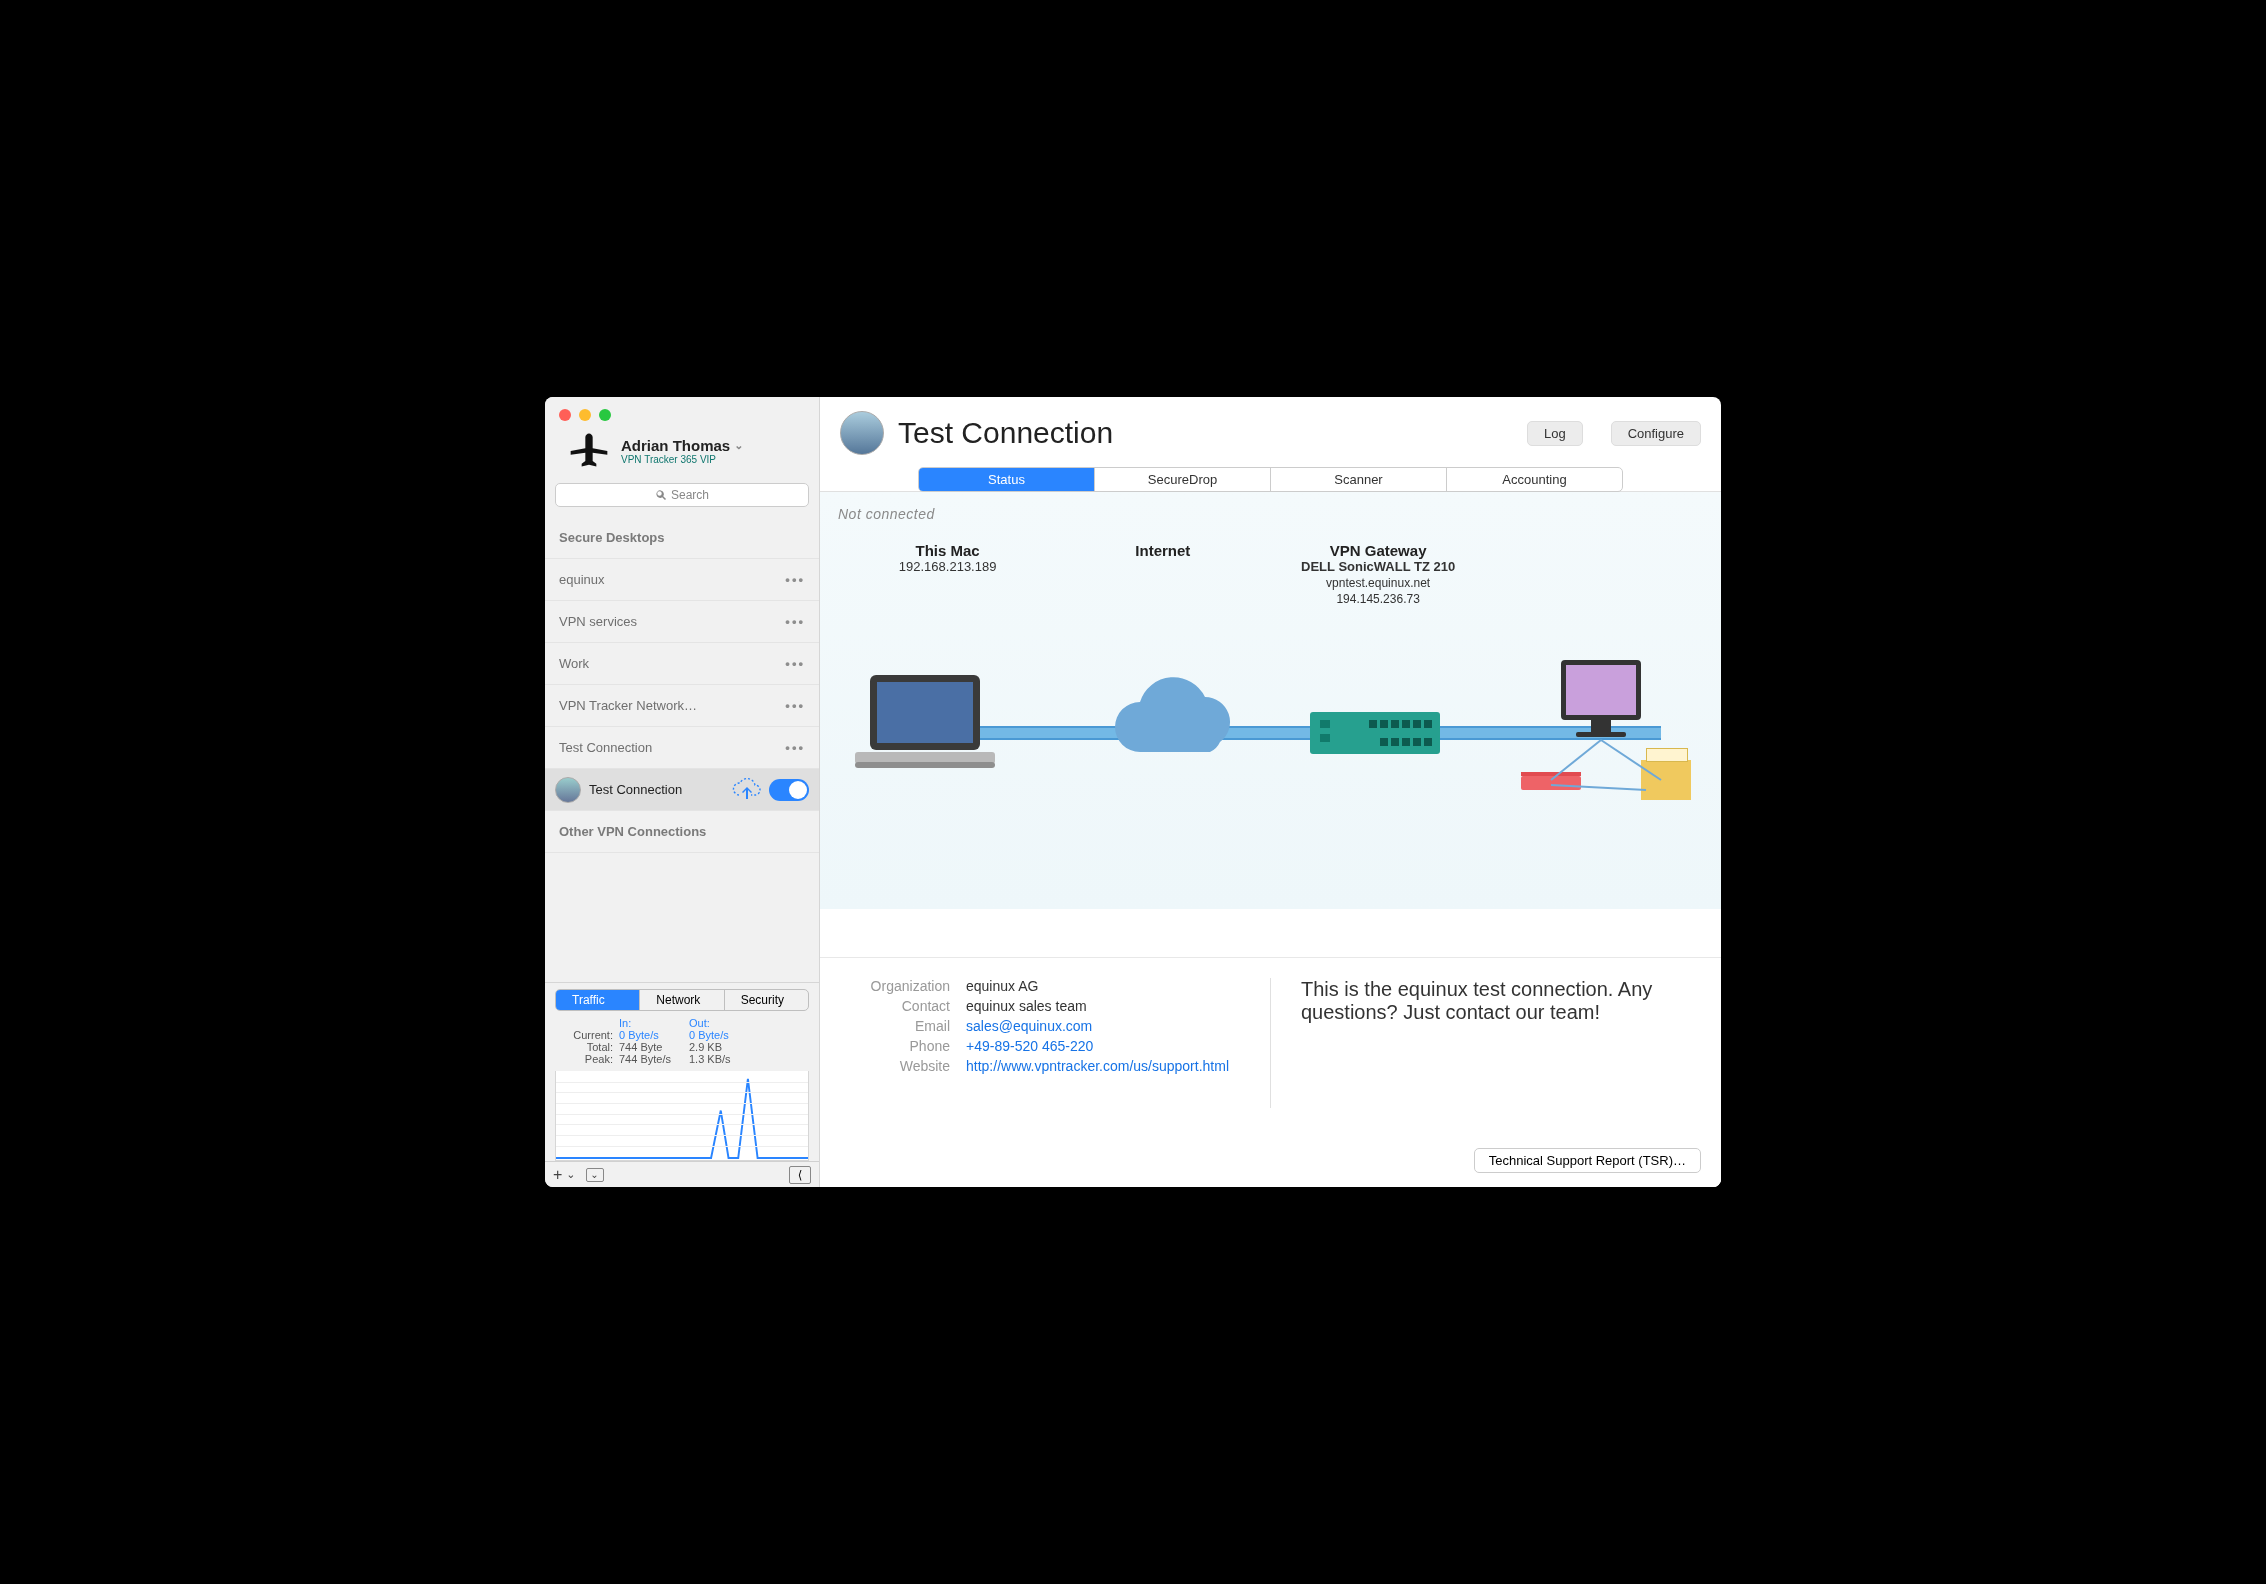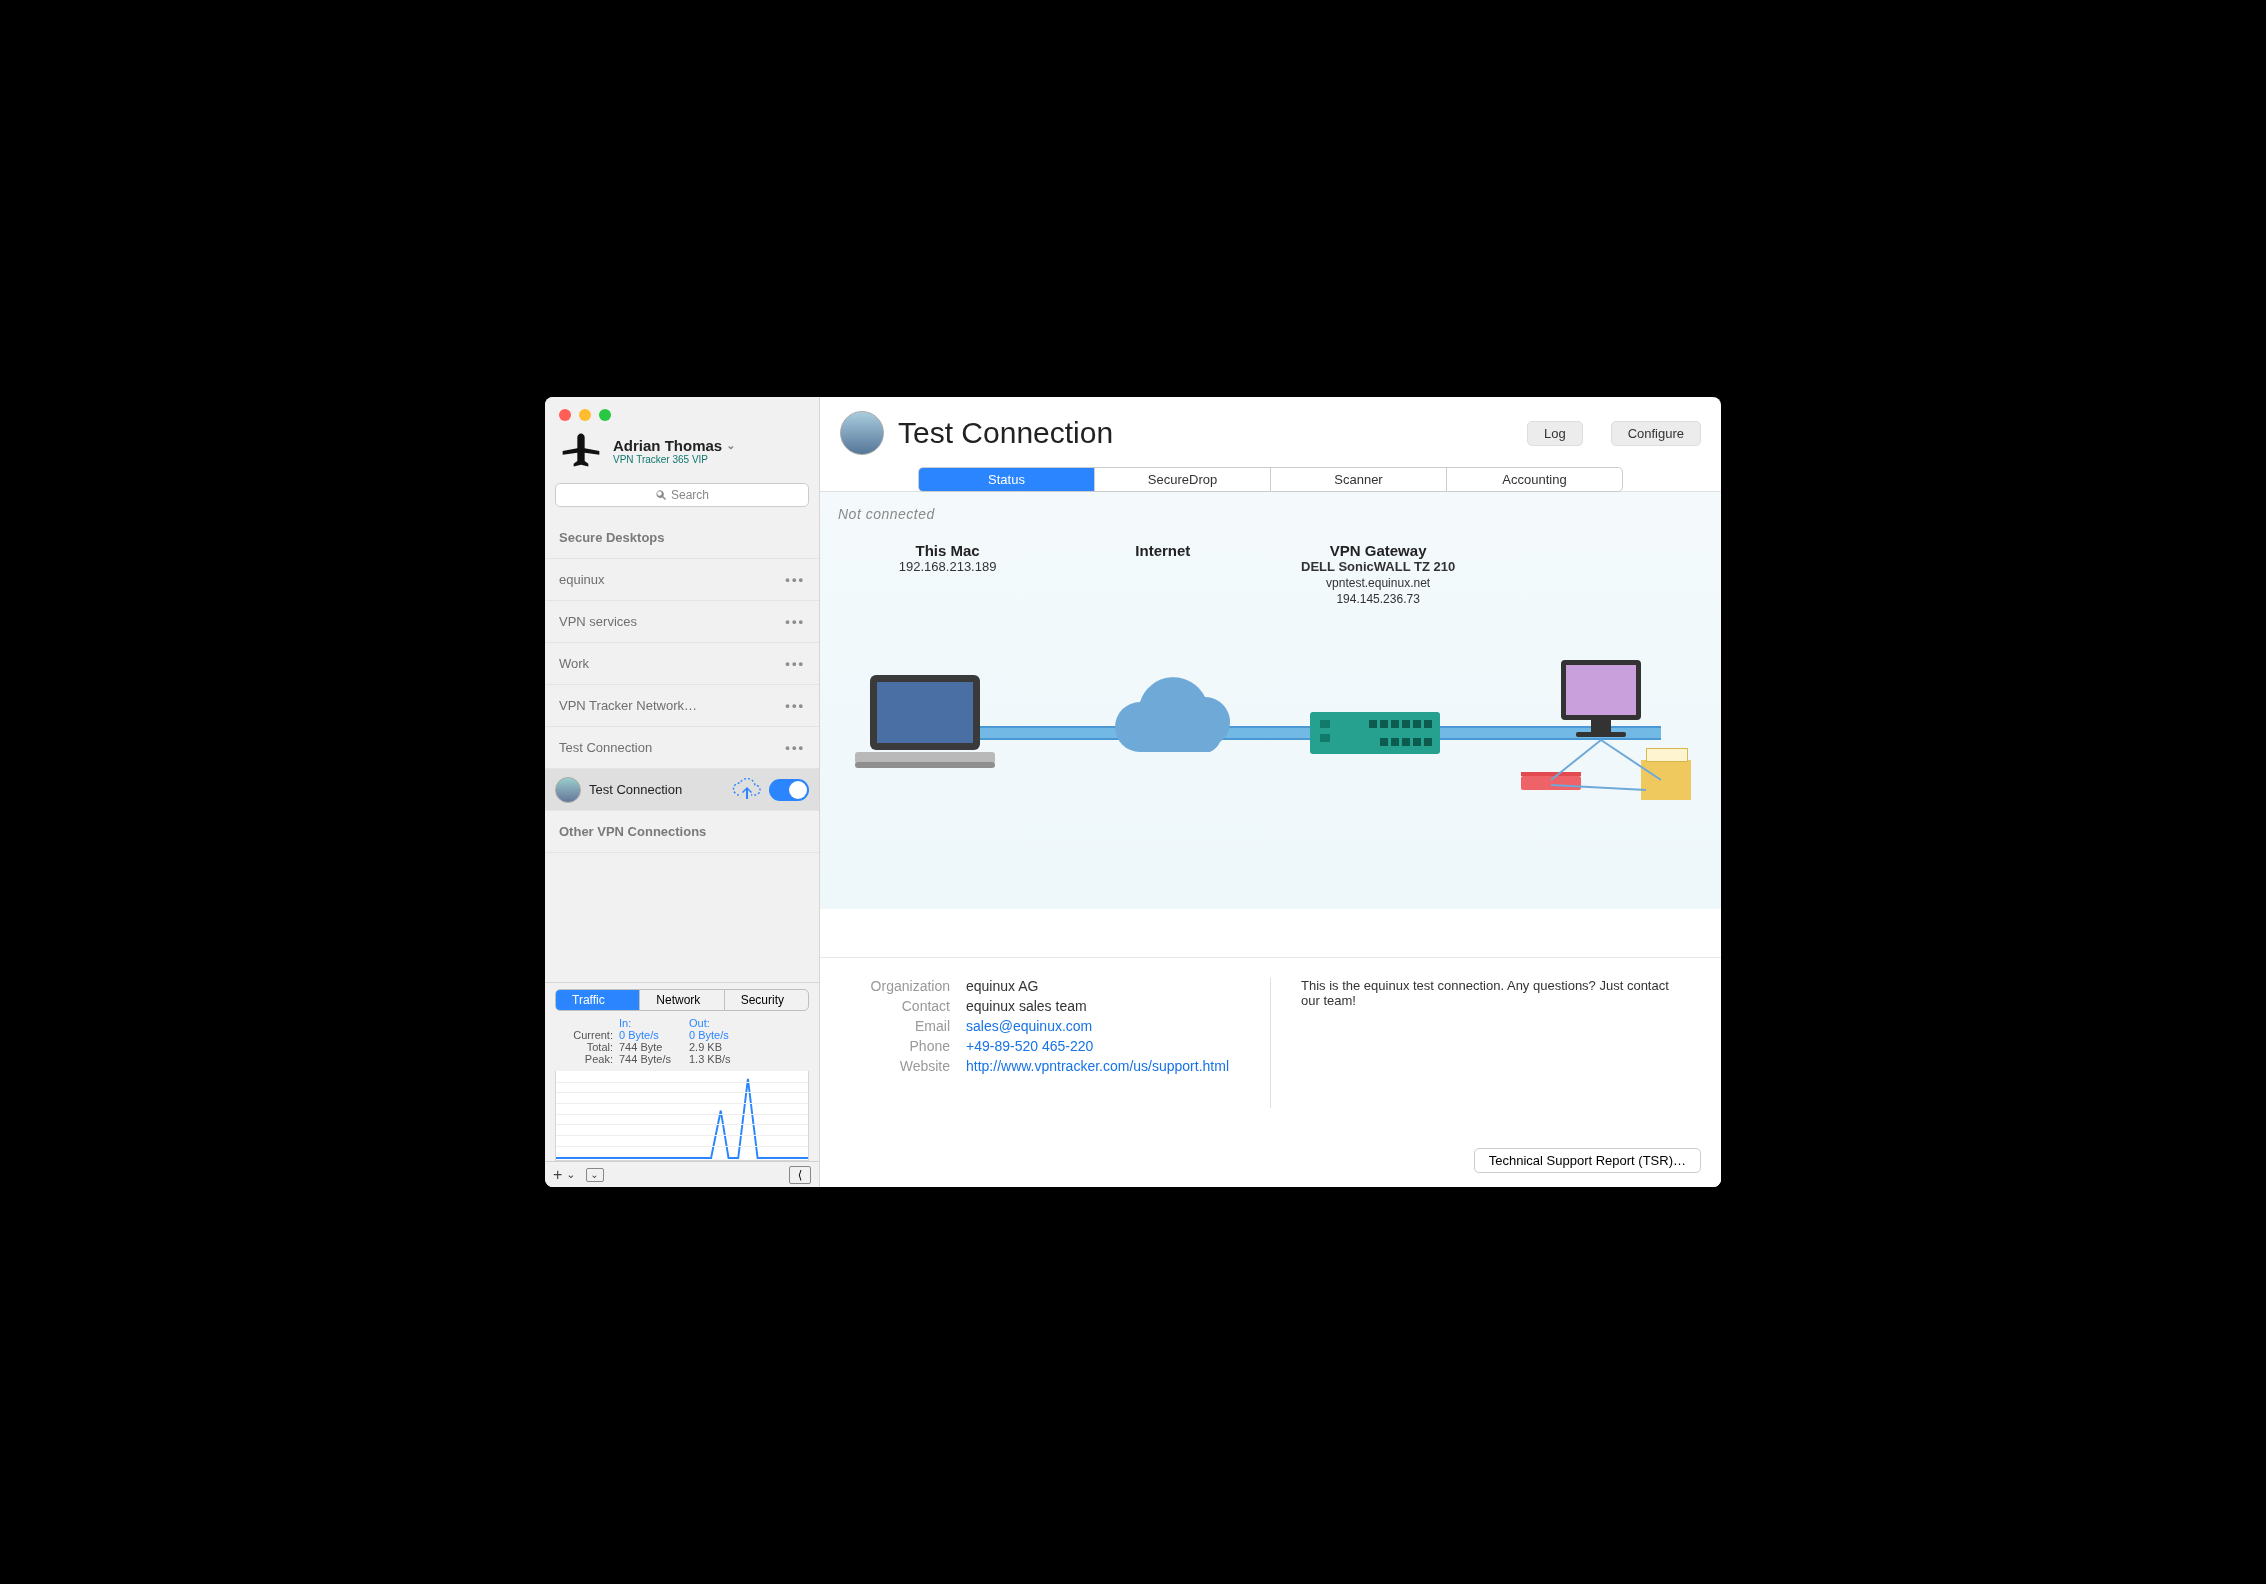--- a/index.html
+++ b/index.html
@@ -23,21 +23,21 @@
 .sidebar {
   width: 275px;
   background: #f1f1f1;
   display: flex;
   flex-direction: column;
   border-right: 1px solid #d6d6d6;
 }
 .traffic-lights { display:flex; gap:8px; padding: 12px 0 0 14px; }
 .tl { width:12px; height:12px; border-radius:50%; }
 .tl.red { background:#ff5f57; } .tl.yellow { background:#febc2e; } .tl.green { background:#28c840; }
-.user-row { display:flex; align-items:center; gap:10px; padding: 8px 14px 10px 14px; }
+.user-row { display:flex; align-items:center; gap:10px; padding: 8px 14px 10px 14px; margin-left: 8px; }
 .plane { width:44px; height:44px; display:flex; align-items:center; justify-content:center; }
 .user-info { display:flex; flex-direction:column; }
 .user-name { font-weight:600; font-size:15px; color:#222; display:flex; align-items:center; gap:4px; }
 .user-sub { font-size:10px; color:#0f766e; }
 .chev { font-size:11px; color:#888; }
 .search-wrap { padding: 0 10px 10px 10px; }
 .search {
   width:100%; height:24px; border:1px solid #ccc; border-radius:5px;
   background:#fff; font-size:12px; color:#888; display:flex; align-items:center;
   justify-content:center; gap:4px;
@@ -143,21 +143,21 @@
 .info-strip {
   position:absolute; left:0; right:0; bottom:0; height:230px; background:#fff;
   display:flex; padding:20px 30px; border-top:1px solid #e8e8e8;
 }
 .info-col { flex:1; }
 .info-grid { display:grid; grid-template-columns:100px auto; row-gap:4px; column-gap:16px; font-size:14px; }
 .info-grid .k { text-align:right; color:#999; }
 .info-grid .v { color:#333; }
 .info-grid .link { color:#1773e6; }
 .divider { width:1px; background:#e0e0e0; margin:0 30px; height:130px; }
-.note { font-size:13px; color:#333; font-weight:500; max-width:380px; }
+.note { font-size:20px; color:#333; font-weight:500; max-width:380px; }
 .tsr {
   position:absolute; right:20px; bottom:14px;
   background:#fff; border:1px solid #ccc; border-radius:5px;
   padding:4px 14px; font-size:13px; cursor:pointer;
 }
 </style>
 </head>
 <body>
 
 <div class="window">

